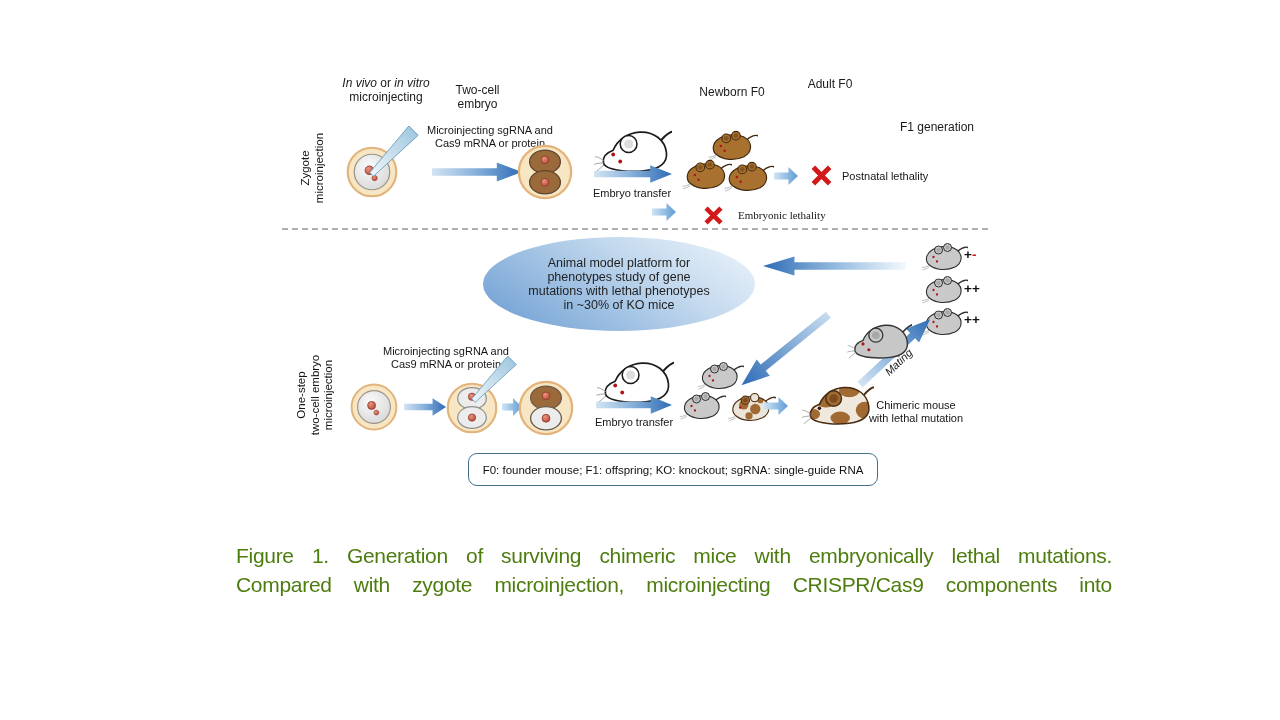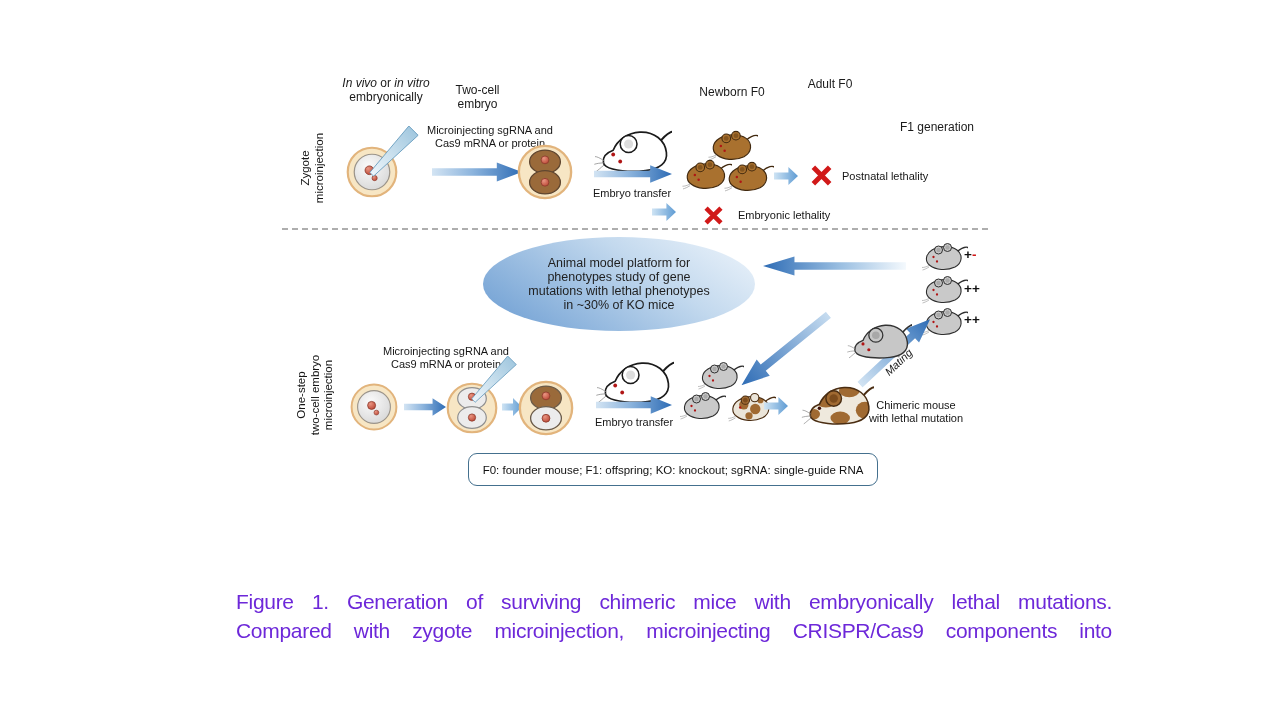--- a/index.html
+++ b/index.html
@@ -8,21 +8,21 @@
   .abs{position:absolute;}
   .hdr{font-size:12px;line-height:13.5px;text-align:center;color:#1a1a1a;}
   .lbl{font-size:11px;line-height:12.5px;text-align:center;color:#161616;}
   .vlbl{font-size:11.5px;line-height:13.5px;text-align:center;color:#161616;transform:rotate(-90deg);}
   .dashline{border-top:2px dashed #aeaeae;height:0;}
   .ellipse{border-radius:50%;background:linear-gradient(215deg,#edf4fb 2%,#c3d9ee 38%,#6f9fd3 96%);
            display:flex;align-items:center;justify-content:center;text-align:center;
            font-size:12.5px;line-height:14px;color:#1f1f1f;}
   .legendbox{border:1.4px solid #44708e;border-radius:9px;display:flex;align-items:center;
              justify-content:center;font-size:11.5px;color:#111;background:#fff;}
-  .caption{font-size:21px;line-height:29.4px;color:#6d28d9;letter-spacing:-0.3px;margin-top:46px;}
+  .caption{font-size:21px;line-height:29.4px;color:#4d7c0f;letter-spacing:-0.3px;}
   .caption .jl{text-align:justify;text-align-last:justify;}
   .geno{font-size:13.5px;font-weight:bold;color:#111;letter-spacing:0;}
   .geno .neg{color:#d11919;}
   .mating{font-size:11px;font-style:italic;color:#222;transform:rotate(-43deg);}
   svg.shape{display:block;}
   
   .m-white{--mb:#ffffff;--ml:#1b1b1b;--me:#ffffff;--mei:#dddddd;}
   .m-gray {--mb:#c7c7c7;--ml:#333333;--me:#c7c7c7;--mei:#a8a8a8;}
   .p-brown{--mb:#a9712f;--ml:#41290f;--me:#a9712f;--mei:#84551f;}
   .p-gray {--mb:#c9c9c9;--ml:#2e2e2e;--me:#c9c9c9;--mei:#a9a9a9;}
@@ -147,21 +147,21 @@
     <symbol id="needleSym" viewBox="0 0 56 56">
       <polygon points="44,0 54,10 6,54 2,50" fill="url(#needleG)" stroke="#5e96ba" stroke-width="0.9"></polygon>
     </symbol>
   </defs>
 </svg>
 
 <div class="slide">
 
   <div class="abs hdr" style="left:323px;top:77px;width:126px;">
     <div><i>In vivo</i><span> or </span><i>in vitro</i></div>
-    <div>embryonically</div>
+    <div>microinjecting</div>
   </div>
   <div class="abs hdr" style="left:440px;top:77px;width:75px;margin-top:7px;">
     <div>Two-cell</div>
     <div>embryo</div>
   </div>
   <div class="abs hdr" style="left:682px;top:78px;width:100px;margin-top:8px;">Newborn F0</div>
   <div class="abs hdr" style="left:797px;top:78px;width:66px;">Adult F0</div>
   <div class="abs hdr" style="left:887px;top:78px;width:100px;margin-top:43px;">F1 generation</div>
 
   <div class="abs vlbl" style="left:262px;top:153px;width:104px;height:30px;">
@@ -216,21 +216,21 @@
       <path d="M3.5,3.5 L20.5,20.5 M20.5,3.5 L3.5,20.5" stroke="#d11919" stroke-width="5.2"></path>
     </svg>
   <div class="abs lbl" style="left:842px;top:170px;width:110px;text-align:left;">Postnatal lethality</div>
 
   <svg class="abs shape" style="left:652px;top:203px;" width="24" height="18" viewBox="0 0 100 30" preserveAspectRatio="none">
       <polygon points="100,15 60,0 60,9 0,9 0,21 60,21 60,30" fill="url(#gradSm)"></polygon>
     </svg>
   <svg class="abs shape" style="left:703px;top:205px;" width="21" height="21" viewBox="0 0 24 24">
       <path d="M3.5,3.5 L20.5,20.5 M20.5,3.5 L3.5,20.5" stroke="#d11919" stroke-width="5.2"></path>
     </svg>
-  <div class="abs lbl" style="left:738px;top:209px;width:110px;text-align:left;">Embryonic lethality</div>
+  <div class="abs lbl" style="left:738px;top:209px;width:110px;text-align:left;font-family:Liberation Serif, serif;">Embryonic lethality</div>
 
   <div class="abs dashline" style="left:282px;top:228px;width:706px;"></div>
 
   <div class="abs ellipse" style="left:483px;top:237px;width:272px;height:94px;">
     <div>
       <div>Animal model platform for</div>
       <div>phenotypes study of gene</div>
       <div>mutations with lethal phenotypes</div>
       <div>in ~30% of KO mice</div>
     </div>

